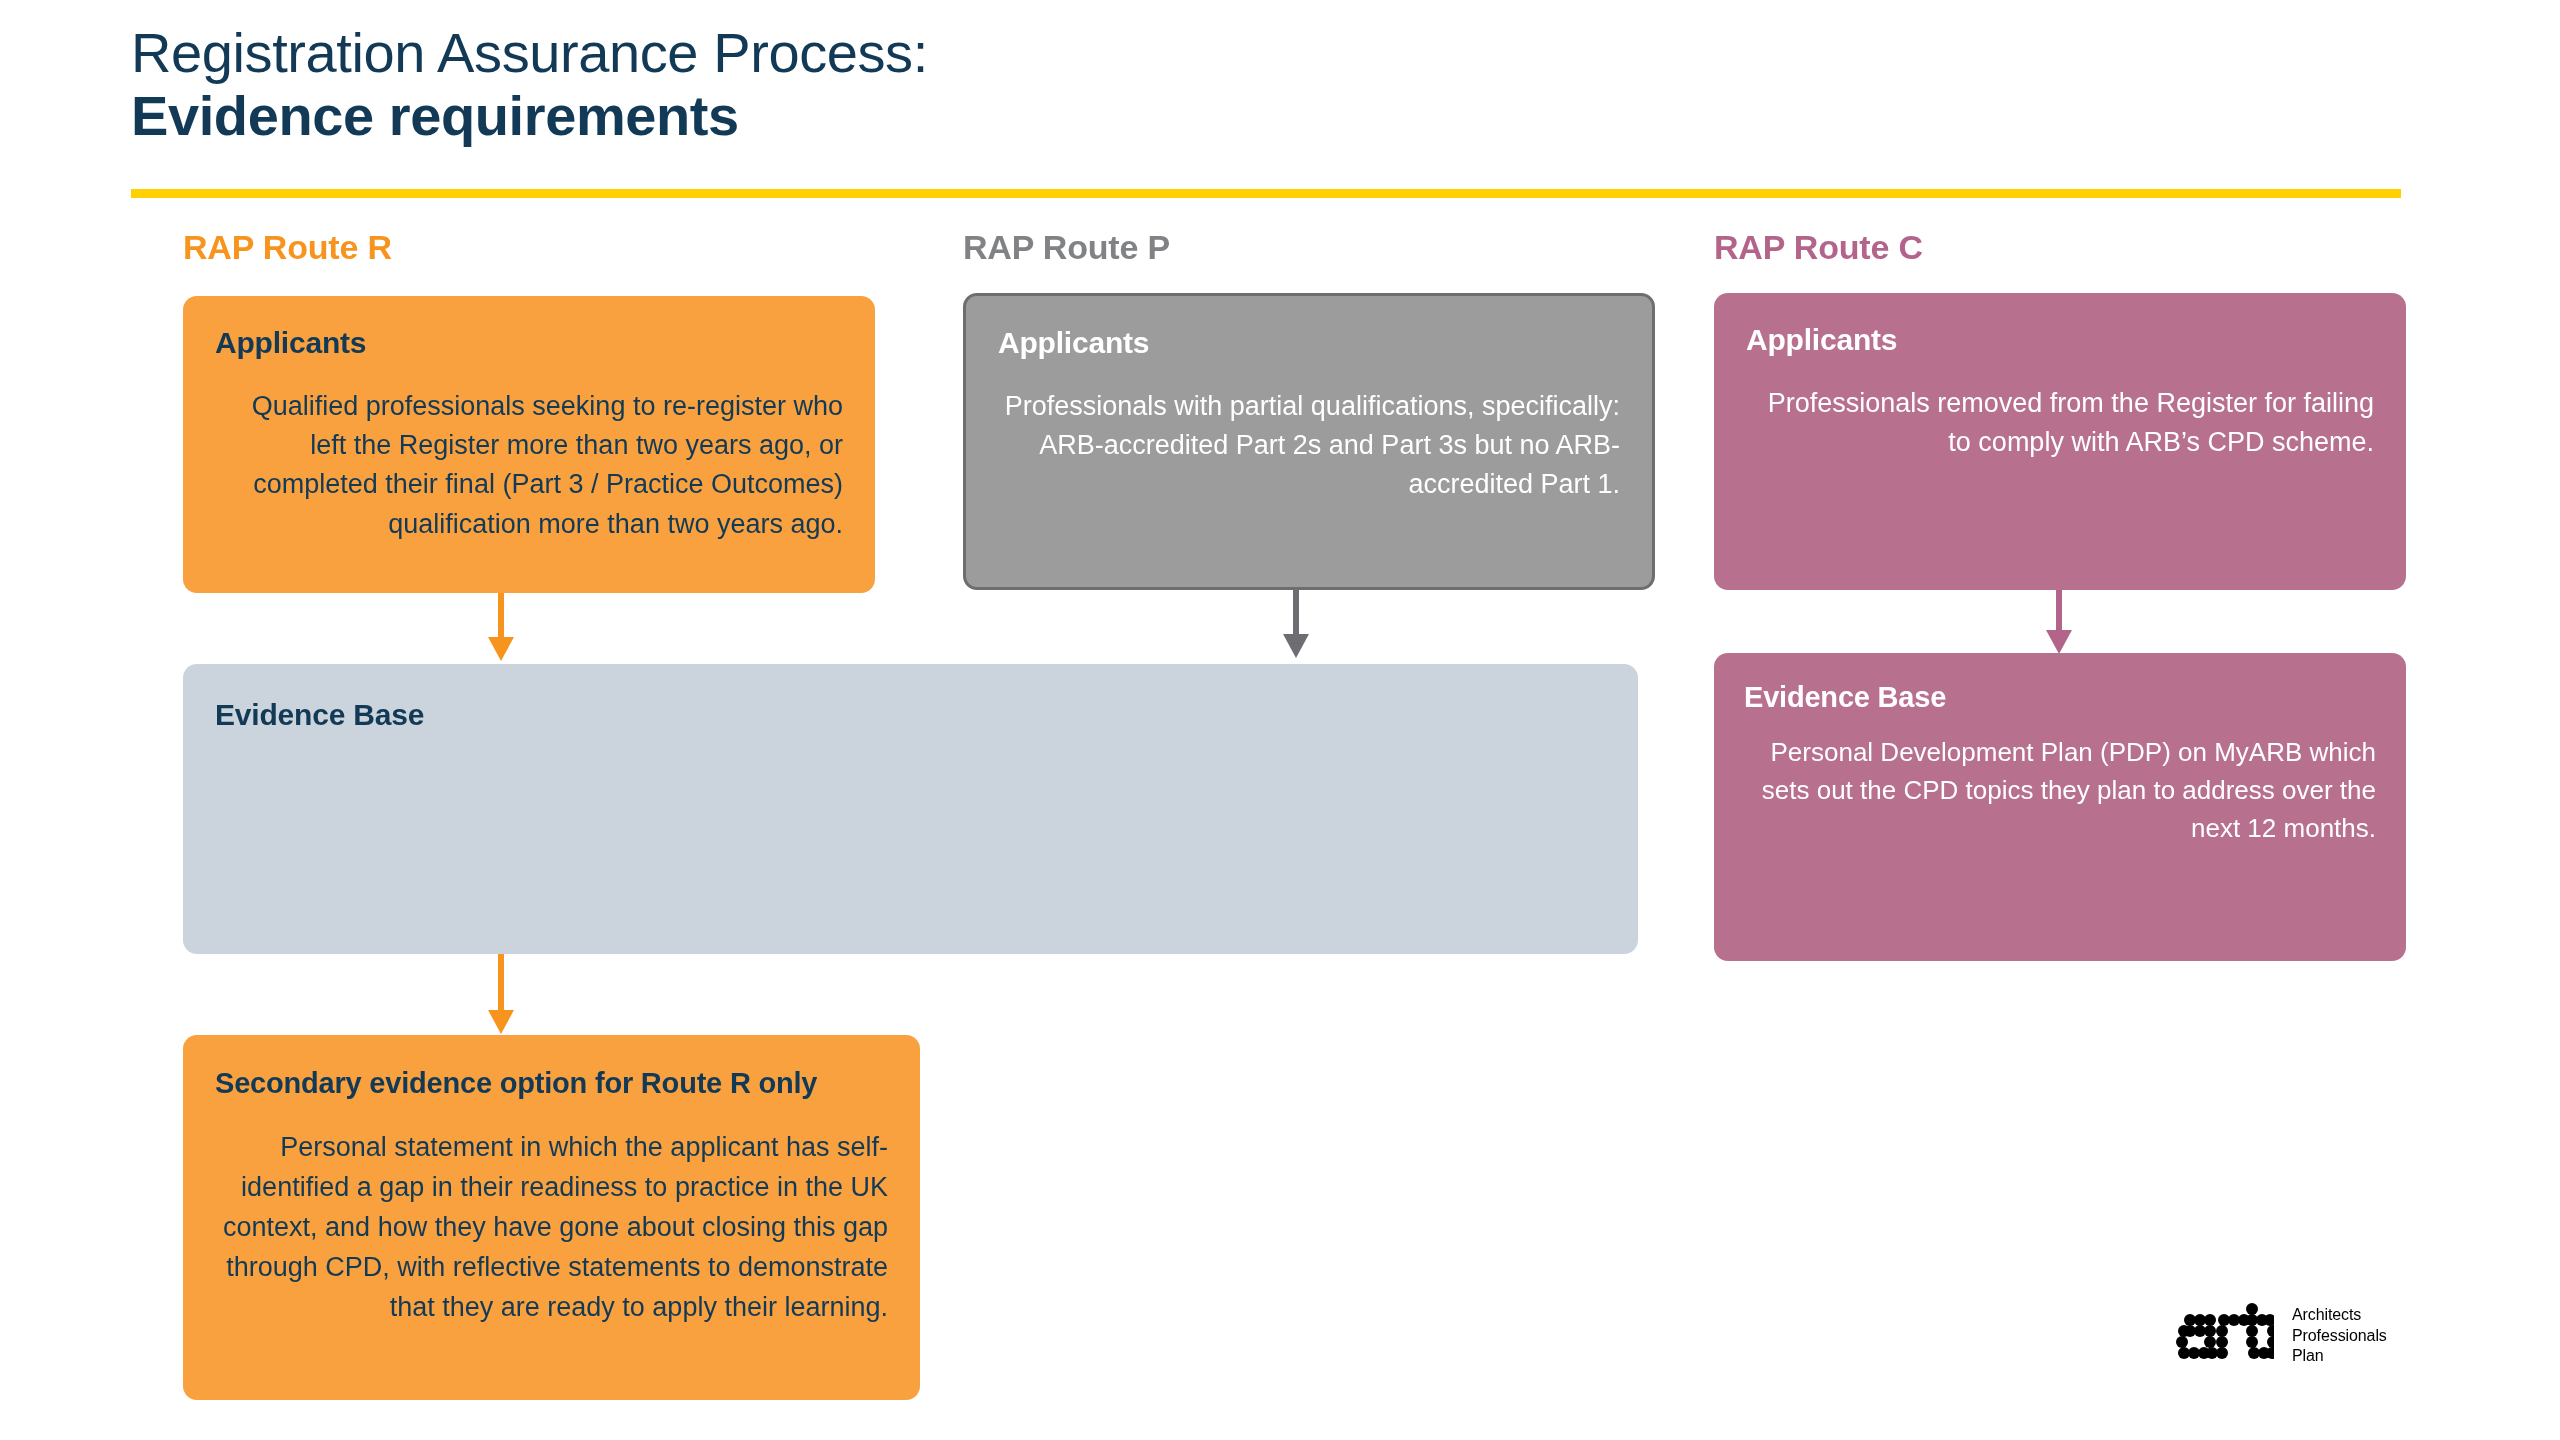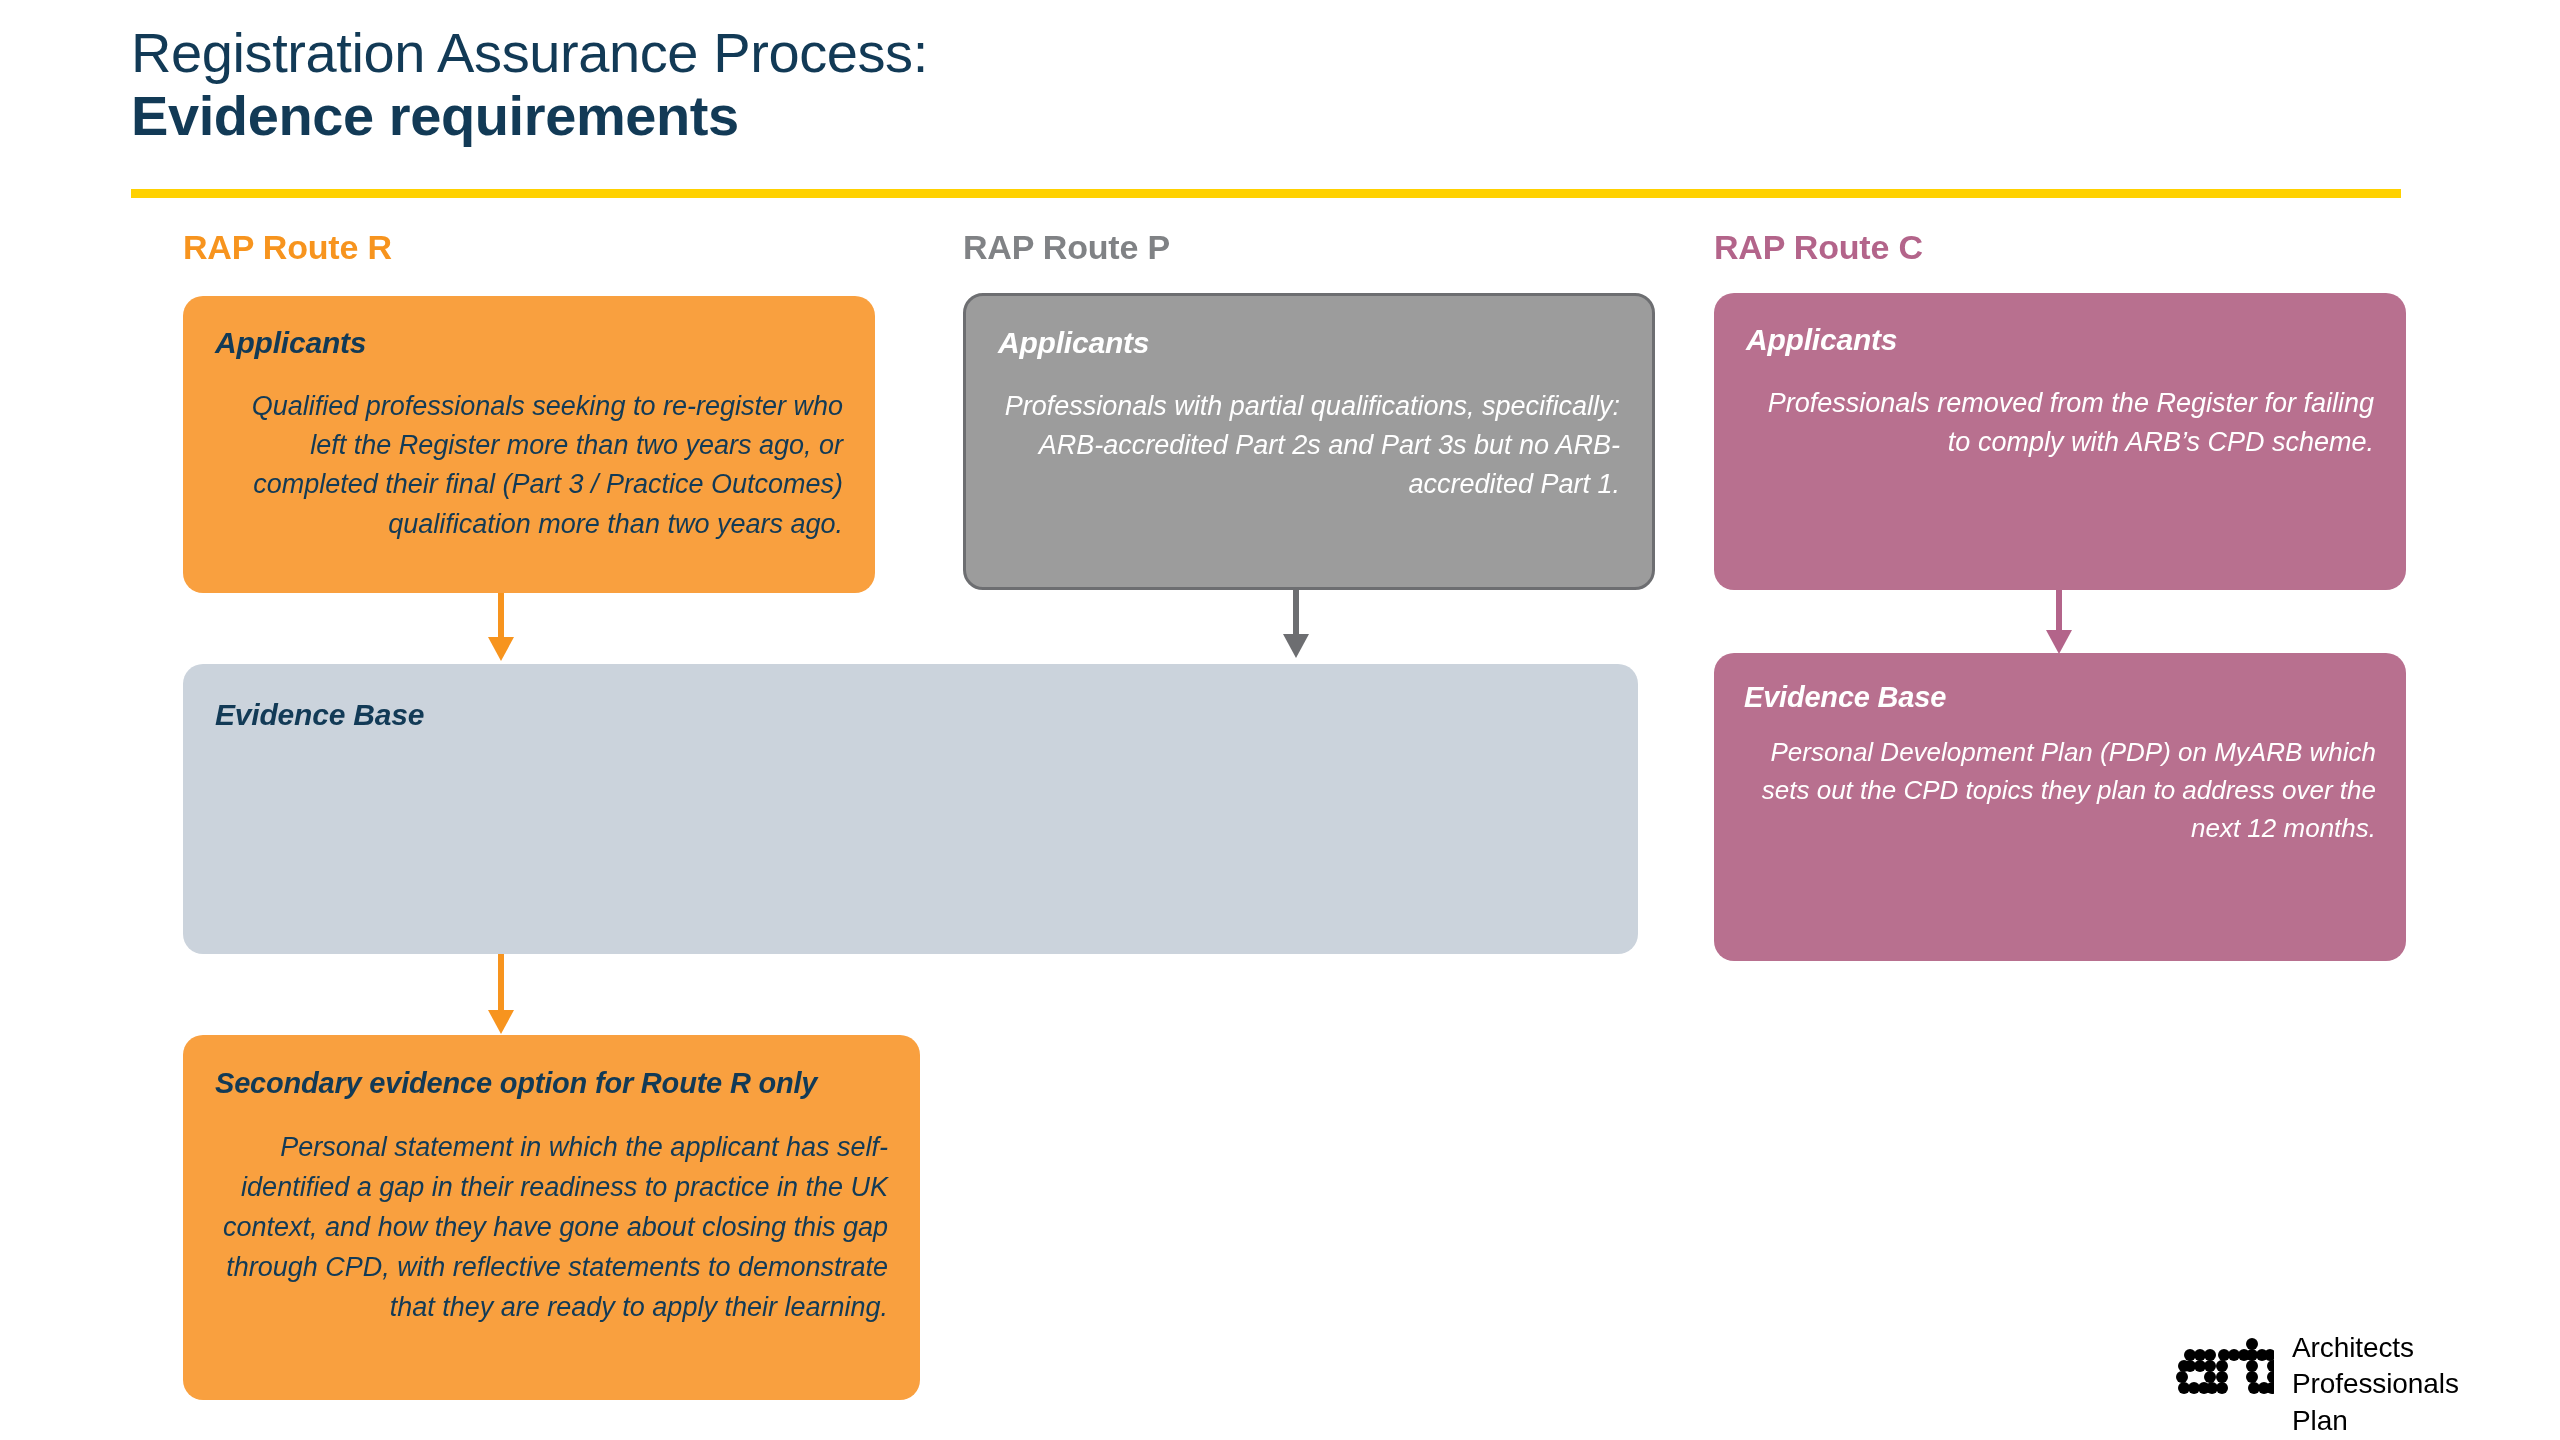--- a/index.html
+++ b/index.html
@@ -55,24 +55,23 @@
     letter-spacing: -0.2px;
     white-space: nowrap;
   }
   #route-r-header { left: 183px;  top: 228px; color: #F7941E; }
   #route-p-header { left: 963px;  top: 228px; color: #808285; }
   #route-c-header { left: 1714px; top: 228px; color: #B3648A; }
 
   
   .card {
     position: absolute;
-    border-radius: 20px;
+    border-radius: 14px;
     box-sizing: border-box;
     padding: 30px 32px 24px 32px;
-    font-style: italic;
   }
   .card-title {
     font-size: 30px;
     font-weight: 700;
     letter-spacing: -0.2px;
     margin: 0 0 26px 0;
     line-height: 1.15;
   }
   .card-body {
     font-size: 27px;
@@ -160,26 +159,25 @@
   #logo {
     position: absolute;
     left: 2176px;
     top: 1303px;
     display: flex;
     align-items: center;
     gap: 18px;
   }
   #logo-mark { display: block; }
   #logo-text {
-    font-size: 28px;
+    font-size: 16px;
     line-height: 1.30;
     color: #000000;
     font-weight: 400;
     letter-spacing: -0.1px;
-    margin-top: 27px;
   }
 </style>
 </head>
 <body>
 
 <div id="header">
   <div class="title-line1">Registration Assurance Process:</div>
   <div class="title-line2">Evidence requirements</div>
 </div>
 <div id="divider"></div>

